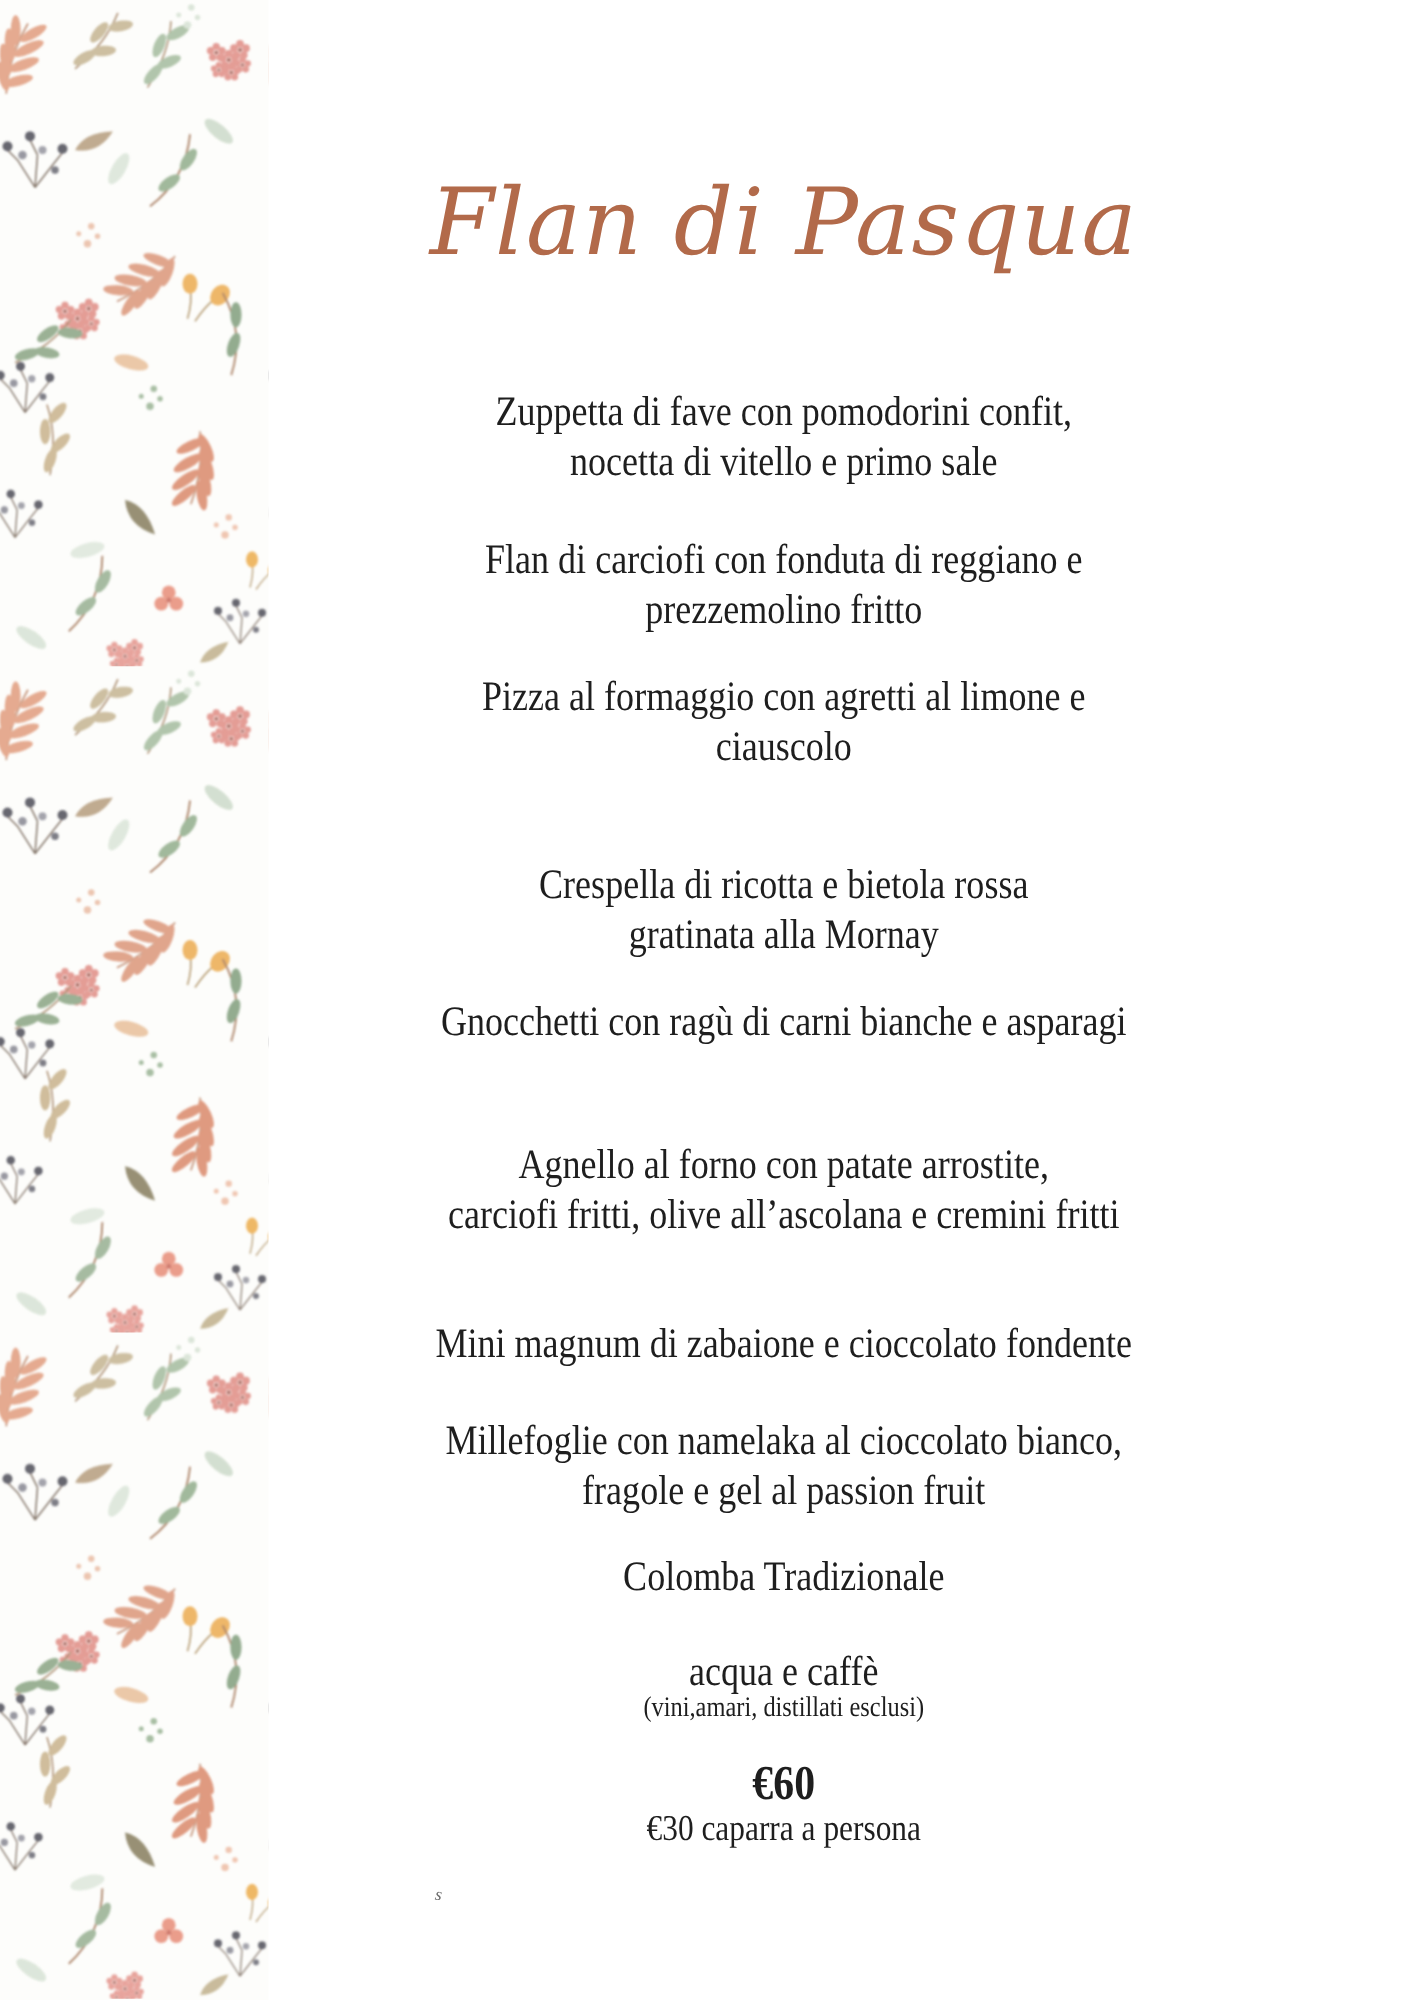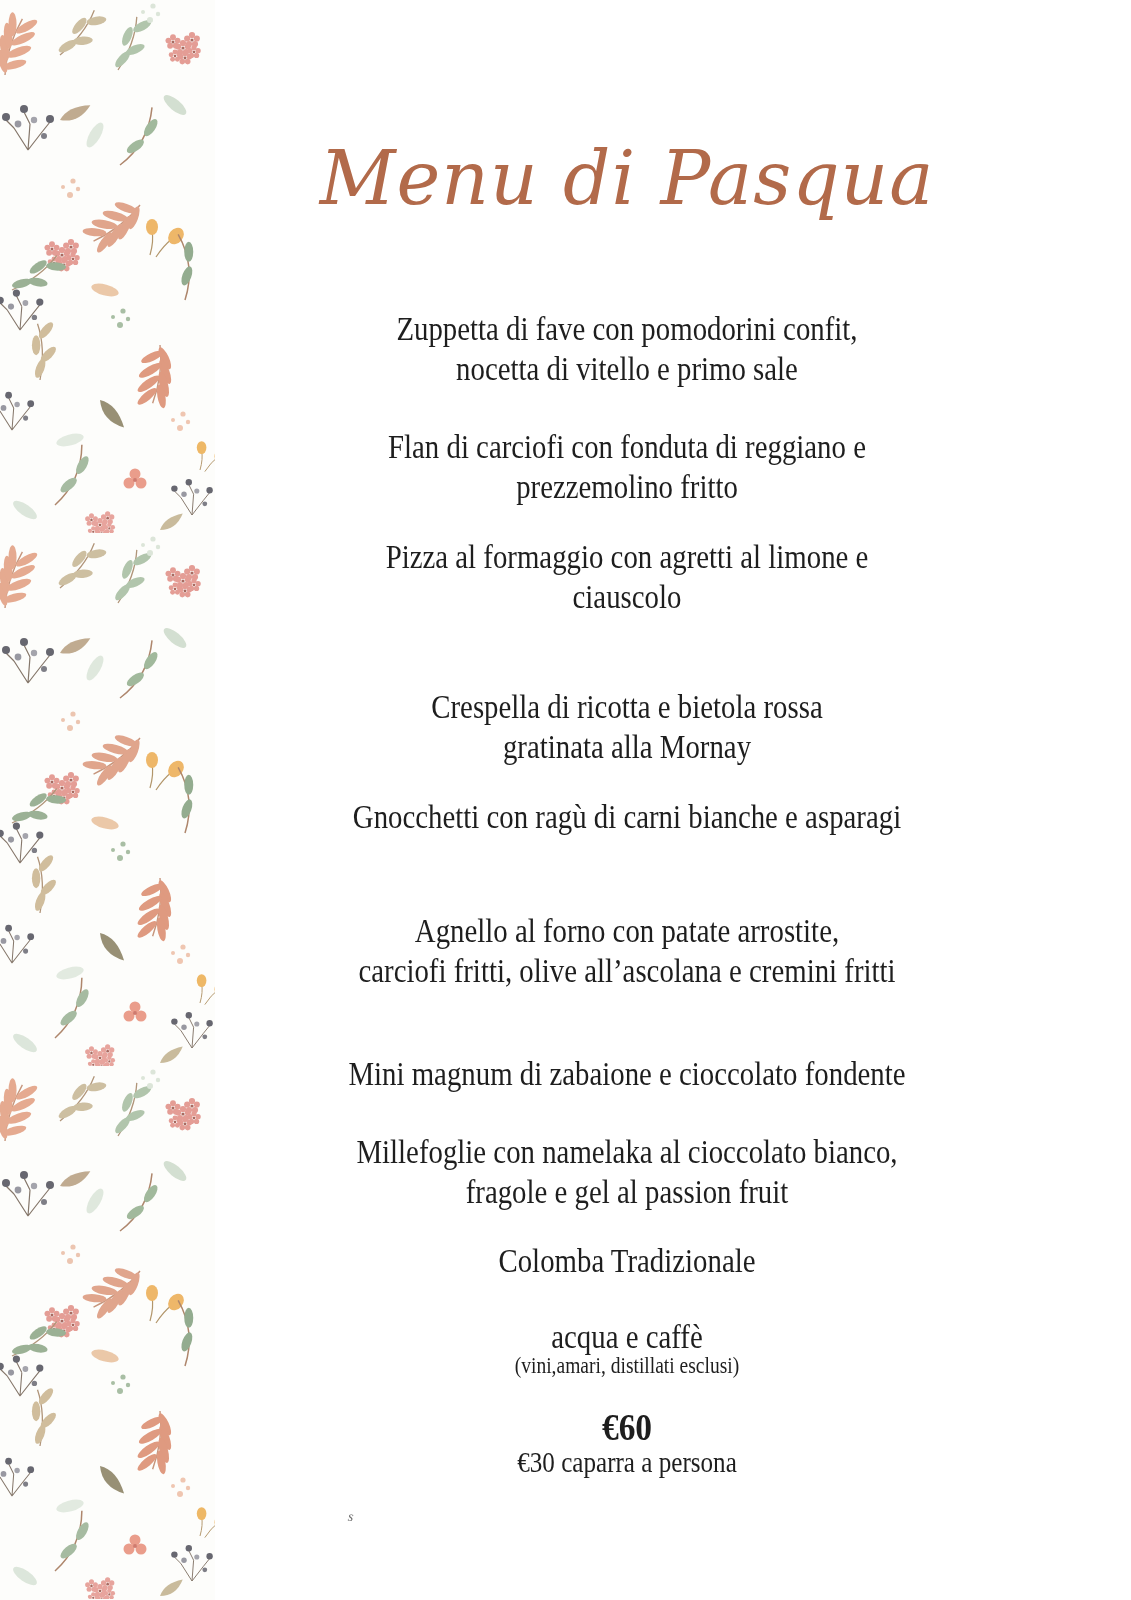--- a/index.html
+++ b/index.html
@@ -208,21 +208,21 @@
       </g>
     </pattern>
   </defs>
 
   <rect width="215" height="1600" fill="#fdfdfb"></rect>
   <rect width="215" height="1600" fill="url(#tile)"></rect>
 </svg>
 
 <div class="content">
 
-  <div class="menu-title">Menu di Pasqua</div>
+  <div class="menu-title">Flan di Pasqua</div>
 
   <div class="course c1">
     <div>Zuppetta di fave con pomodorini confit,</div>
     <div>nocetta di vitello e primo sale</div>
   </div>
 
   <div class="course c2">
     <div>Flan di carciofi con fonduta di reggiano e</div>
     <div>prezzemolino fritto</div>
   </div>

